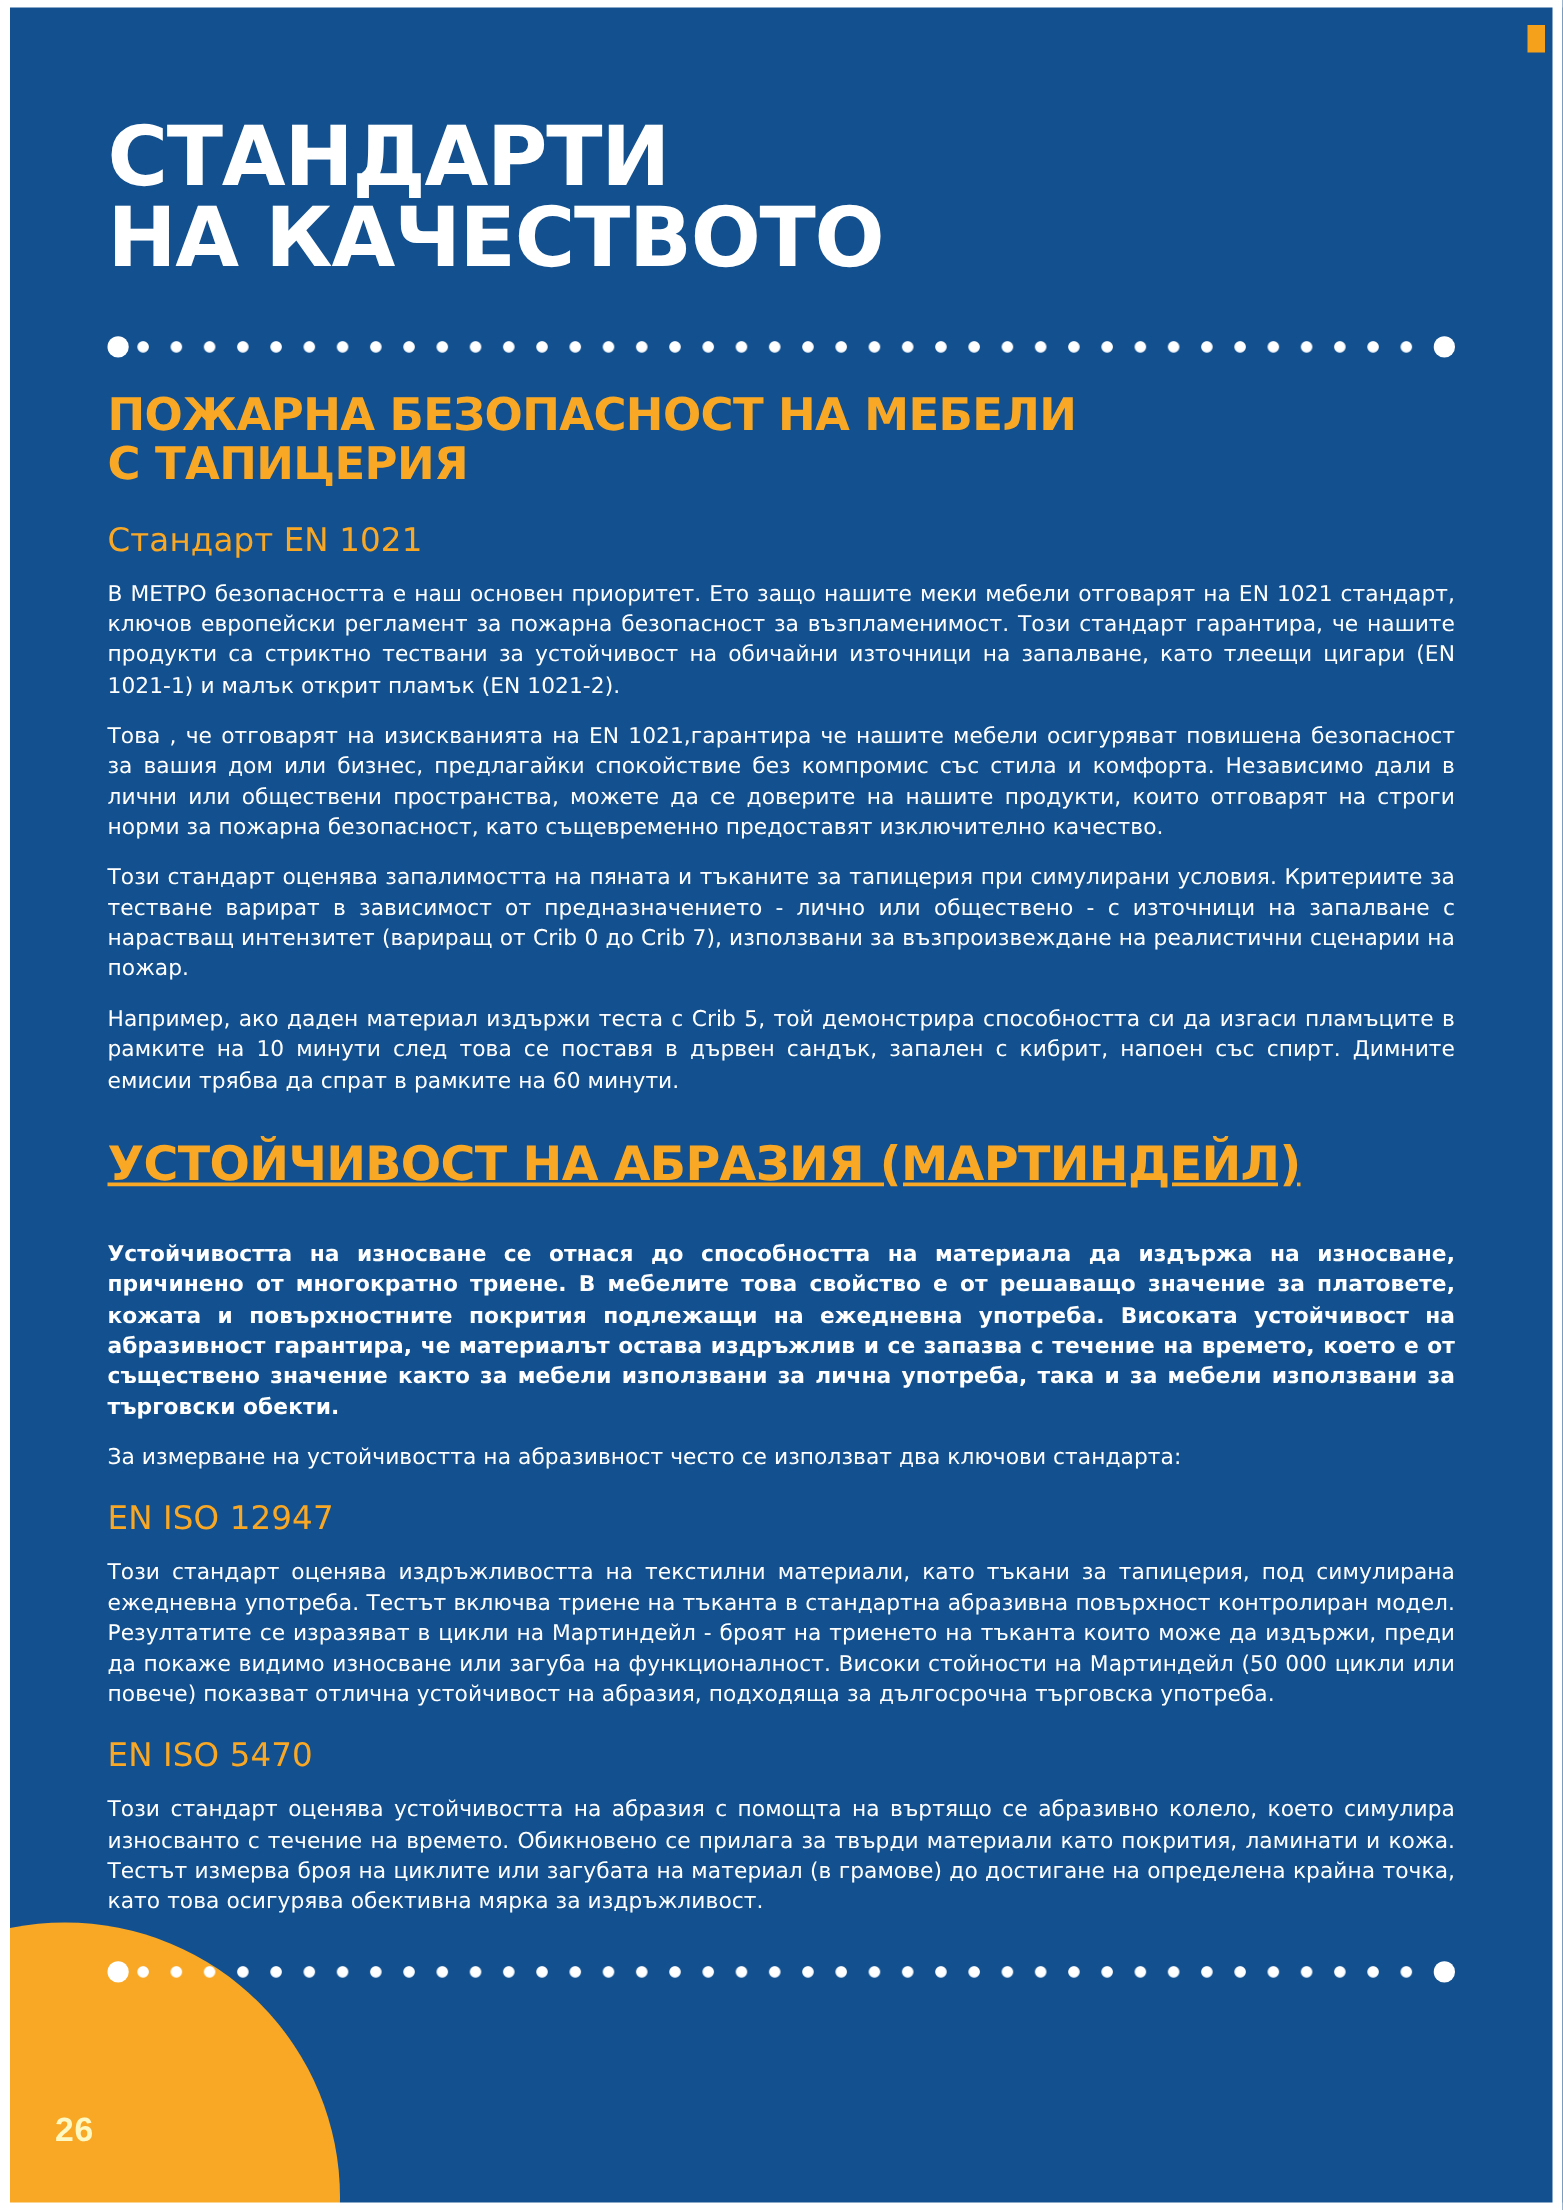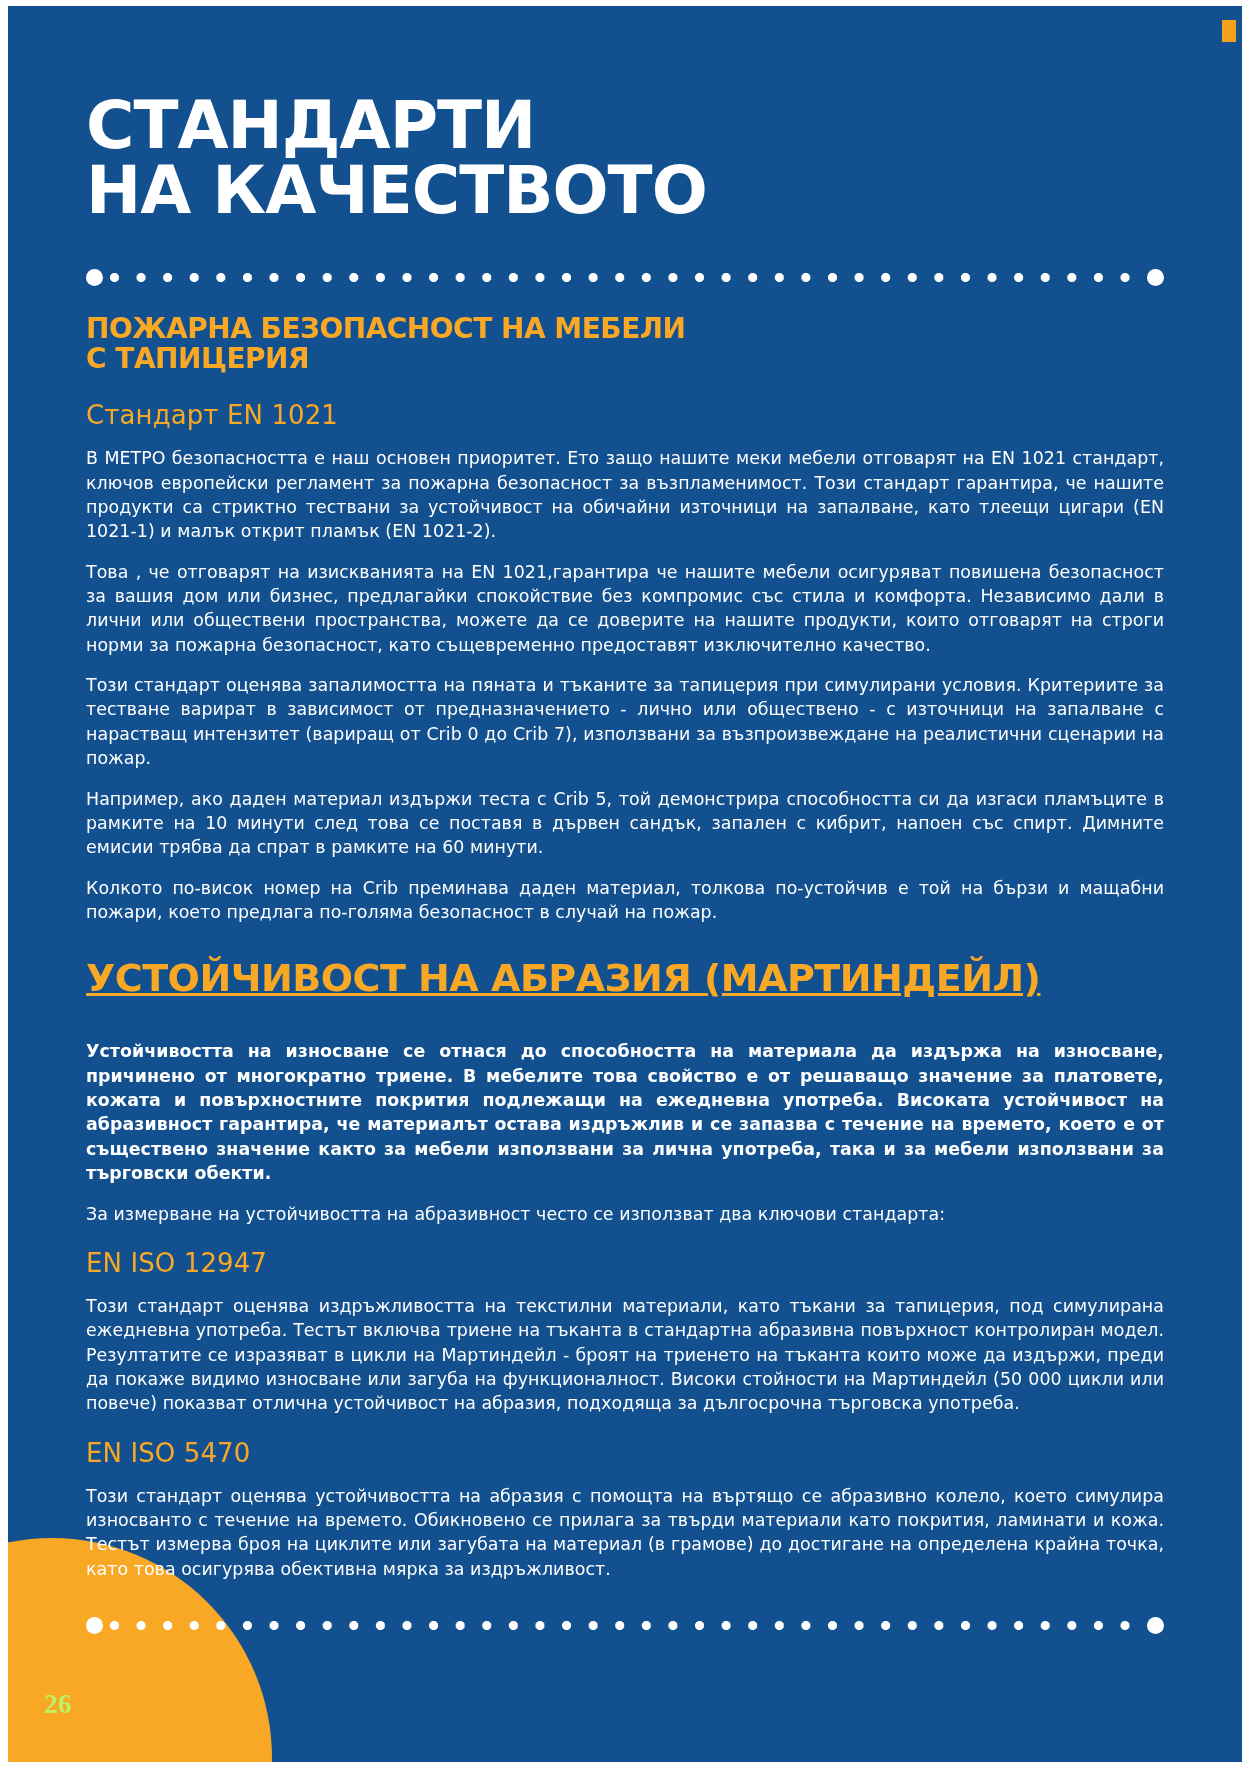--- a/index.html
+++ b/index.html
@@ -76,24 +76,24 @@
     background: #f9a825;
     z-index: 5;
   }
 
   .page-number {
     position: absolute;
     left: 44px;
     bottom: 48px;
     font-size: 27px;
     font-weight: bold;
-    color: #bef264;
+    color: #fef9c3;
     letter-spacing: 0.5px;
     z-index: 10;
-    font-family: Liberation Serif, serif;
+    font-family: Liberation Sans, sans-serif;
   }
 
   .content {
     position: relative;
     z-index: 20;
     padding: 0 86px;
   }
 
   
   .main-title {
@@ -129,21 +129,21 @@
     background-image: radial-gradient(circle at 5.5px 5.5px, #ffffff 4.2px, rgba(255,255,255,0) 4.9px);
     background-size: 26.6px 11px;
     background-repeat: repeat-x;
   }
 
   
   .sec-head {
     color: #f9a825;
     font-family: "DejaVu Sans", sans-serif;
     font-weight: bold;
-    font-size: 28px;
+    font-size: 36px;
     line-height: 1.08;
     letter-spacing: -0.5px;
     text-transform: uppercase;
     margin: 6px 0 0 0;
   }
   .sec-head.second {
     font-size: 38px;
     margin-top: 34px;
     margin-bottom: 6px;
     text-decoration: underline;
@@ -202,21 +202,20 @@
       <span class="ln">ПОЖАРНА БЕЗОПАСНОСТ НА МЕБЕЛИ</span>
       <span class="ln">С ТАПИЦЕРИЯ</span>
     </h2>
 
     <h3 class="sub-head">Стандарт EN 1021</h3>
 
     <p class="body">В МЕТРО безопасността е наш основен приоритет. Ето защо нашите меки мебели отговарят на EN 1021 стандарт, ключов европейски регламент за пожарна безопасност за възпламенимост. Този стандарт гарантира, че нашите продукти са стриктно тествани за устойчивост на обичайни източници на запалване, като тлеещи цигари (EN 1021-1) и малък открит пламък (EN 1021-2).</p>
     <p class="body">Това , че отговарят на изискванията на EN 1021,гарантира че нашите мебели осигуряват повишена безопасност за вашия дом или бизнес, предлагайки спокойствие без компромис със стила и комфорта. Независимо дали в лични или обществени пространства, можете да се доверите на нашите продукти, които отговарят на строги норми за пожарна безопасност, като същевременно предоставят изключително качество.</p>
     <p class="body">Този стандарт оценява запалимостта на пяната и тъканите за тапицерия при симулирани условия. Критериите за тестване варират в зависимост от предназначението - лично или обществено - с източници на запалване с нарастващ интензитет (вариращ от Crib 0 до Crib 7), използвани за възпроизвеждане на реалистични сценарии на пожар.</p>
     <p class="body">Например, ако даден материал издържи теста с Crib 5, той демонстрира способността си да изгаси пламъците в рамките на 10 минути след това се поставя в дървен сандък, запален с кибрит, напоен със спирт. Димните емисии трябва да спрат в рамките на 60 минути.</p>
-    <p class="body">Колкото по-висок номер на Crib преминава даден материал, толкова по-устойчив е той на бързи и мащабни пожари, което предлага по-голяма безопасност в случай на пожар.</p>
 
     <h2 class="sec-head second">УСТОЙЧИВОСТ НА АБРАЗИЯ (МАРТИНДЕЙЛ)</h2>
 
     <div class="sec-gap"></div>
 
     <p class="body nogap">Устойчивостта на износване се отнася до способността на материала да издържа на износване, причинено от многократно триене. В мебелите това свойство е от решаващо значение за платовете, кожата и повърхностните покрития подлежащи на ежедневна употреба. Високата устойчивост на абразивност гарантира, че материалът остава издръжлив и се запазва с течение на времето, което е от съществено значение както за мебели използвани за лична употреба, така и за мебели използвани за търговски обекти.</p>
     <p class="body">За измерване на устойчивостта на абразивност често се използват два ключови стандарта:</p>
 
     <h3 class="sub-head tight">EN ISO 12947</h3>
     <p class="body">Този стандарт оценява издръжливостта на текстилни материали, като тъкани за тапицерия, под симулирана ежедневна употреба. Тестът включва триене на тъканта в стандартна абразивна повърхност контролиран модел. Резултатите се изразяват в цикли на Мартиндейл - броят на триенето на тъканта които може да издържи, преди да покаже видимо износване или загуба на функционалност. Високи стойности на Мартиндейл (50 000 цикли или повече) показват отлична устойчивост на абразия, подходяща за дългосрочна търговска употреба.</p>

